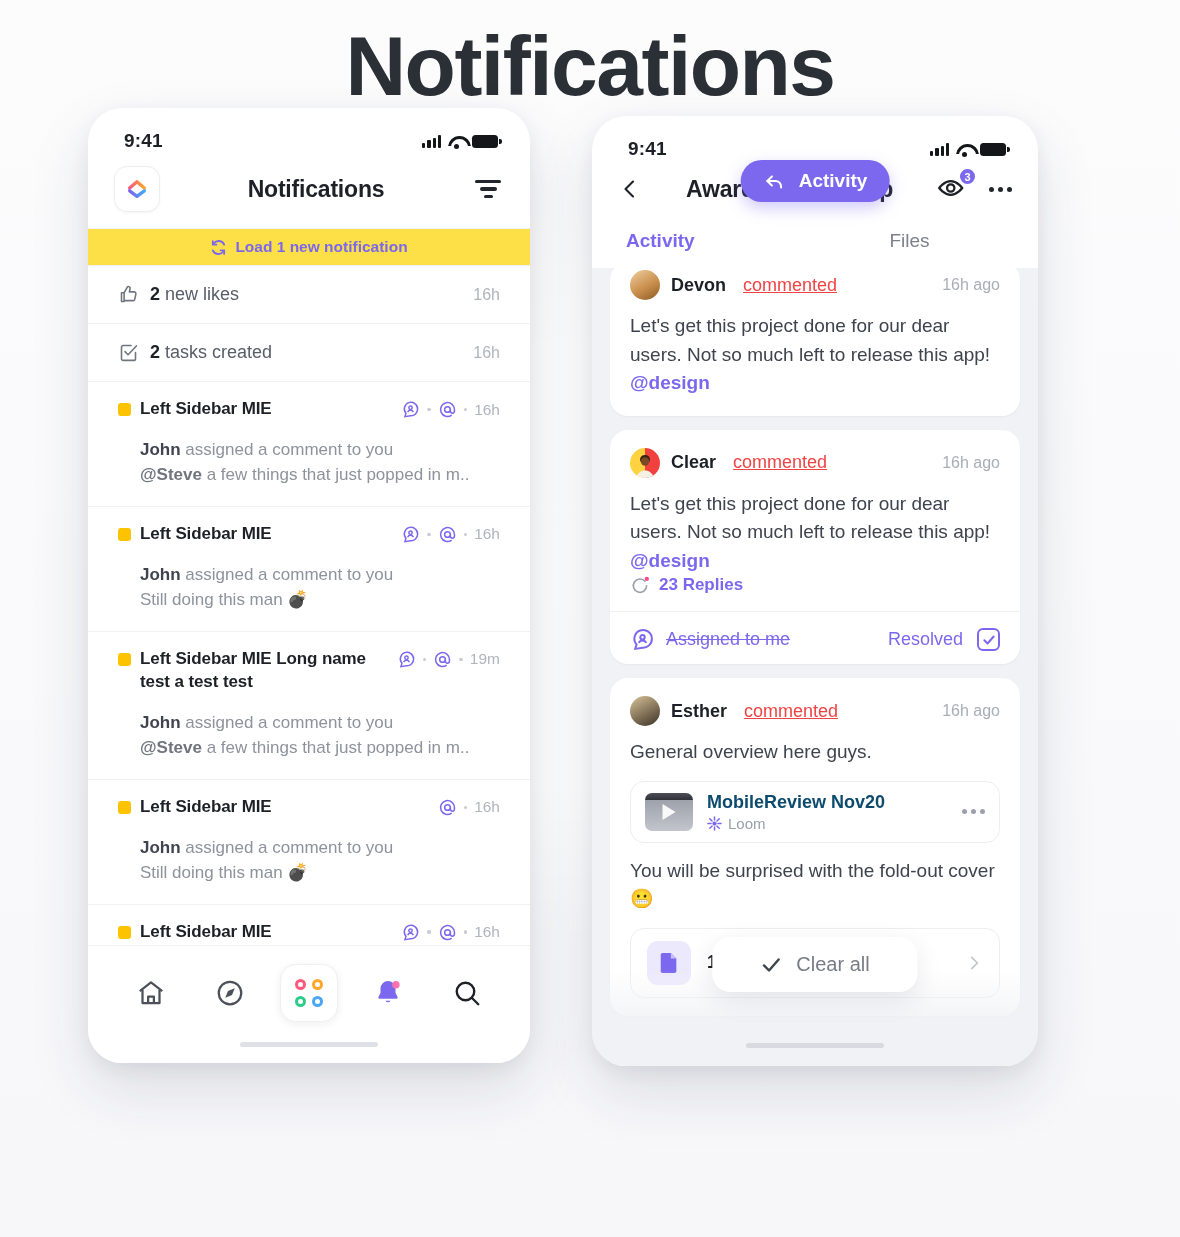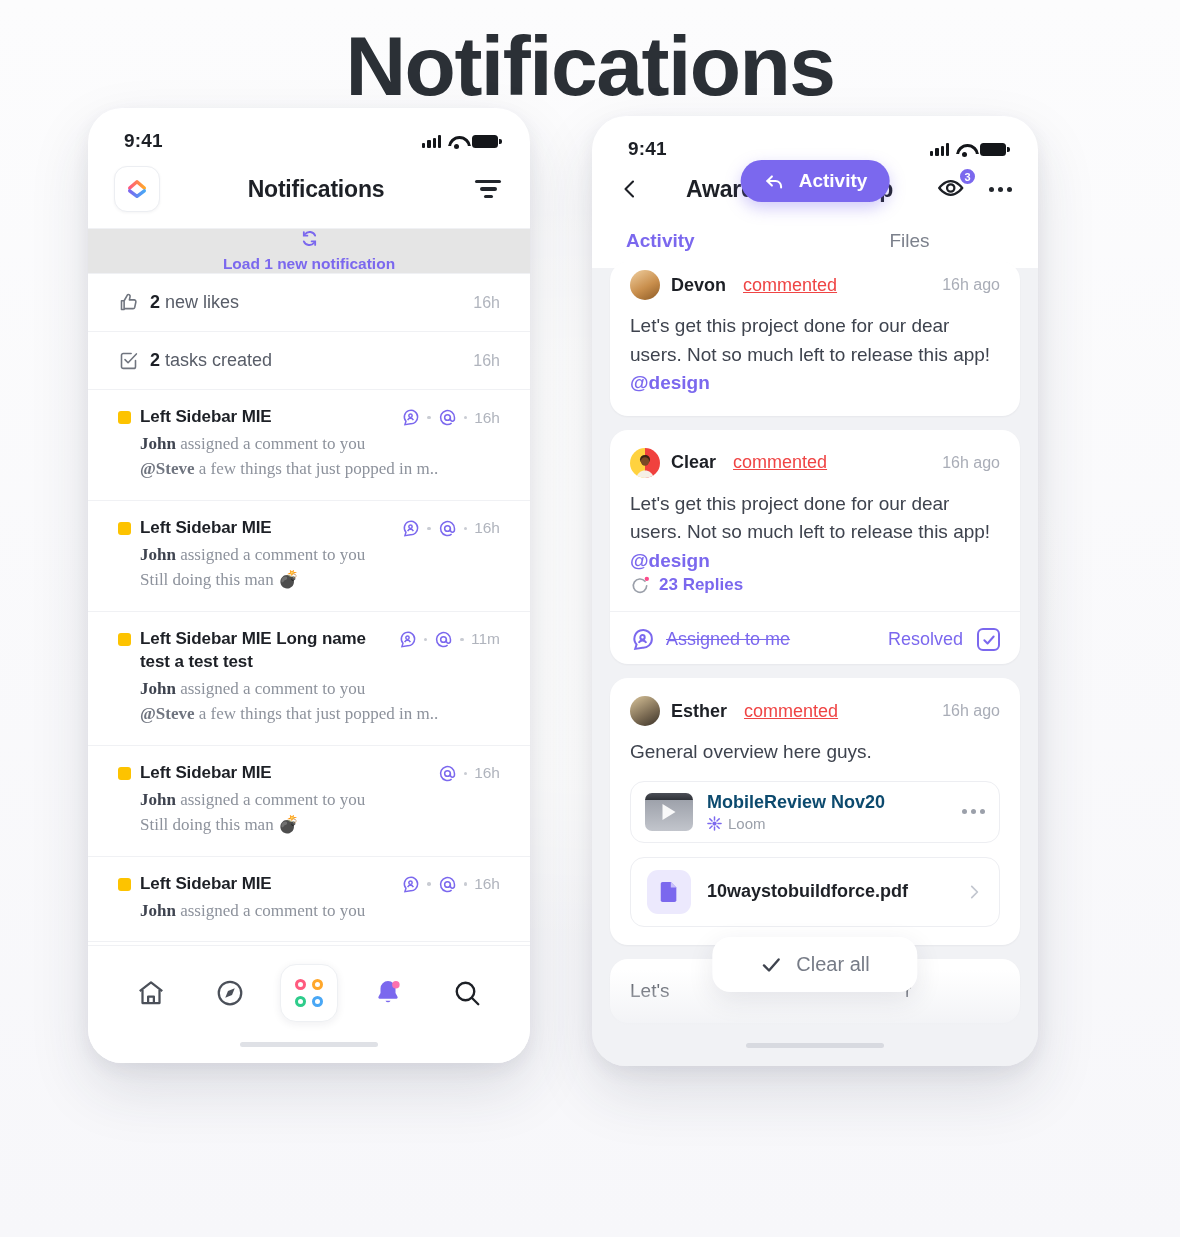--- a/index.html
+++ b/index.html
@@ -120,22 +120,22 @@
   }
   .filter-icon { width:32px; display:flex; flex-direction:column; align-items:center; gap:4px; }
   .filter-icon i { display:block; height:3.4px; background:#22262c; border-radius:2px; }
   .filter-icon i:nth-child(1){width:26px}
   .filter-icon i:nth-child(2){width:17px}
   .filter-icon i:nth-child(3){width:9px}
 
   
   .load-bar {
     border-top: 1px solid #f0f1f4; border-bottom: 1px solid #f0f1f4;
-    height: 46px; display:flex; align-items:center; justify-content:center; gap:8px;
-    font-size: 15.5px; font-weight: 700; color:#7B68EE; background:#e5e5e5;flex-direction:column;
+    height: 38px; display:flex; align-items:center; justify-content:center; gap:8px;
+    font-size: 15.5px; font-weight: 700; color:#7B68EE; background:#fde047;
   }
   .refresh-ico { width:17px;height:17px; }
 
   
   .notif-list { }
   .notif-simple {
     display:flex; align-items:center; gap: 11px;
     padding: 18px 30px; border-bottom: 1px solid #f0f1f4;
     font-size: 18px; color:#585d68;justify-content:space-between;
   }
@@ -143,21 +143,21 @@
   .notif-simple .lbl b { color:#1d2026; font-weight:700; }
   .notif-simple .time { font-size:16px; color:#b0b4bd; }
 
   .notif-row { padding: 16px 30px 18px 30px; border-bottom:1px solid #f0f1f4; }
   .nr-top { display:flex; align-items:flex-start; gap:9px; }
   .sq { width:13px;height:13px;border-radius:3px;background:#FDC300; margin-top:5px; flex:0 0 auto;}
   .nr-title { flex:1; font-size:17px; font-weight:700; color:#1d2026; line-height:1.35; letter-spacing:-.1px;}
   .nr-meta { display:flex; align-items:center; gap:7px; padding-top:2px; flex:0 0 auto;}
   .nr-meta .dot { width:3.5px;height:3.5px;border-radius:50%;background:#c9ccd3; }
   .nr-meta .t { font-size:15.5px; color:#b0b4bd; }
-  .nr-body { padding-left:22px; margin-top:2px; font-size:17px; line-height:1.5; color:#8d929c;font-family:Liberation Serif, serif; }
+  .nr-body { padding-left:22px; margin-top:16px; font-size:17px; line-height:1.5; color:#8d929c; }
   .nr-body b { color:#3f4450; font-weight:700; }
   .nr-body .ment { color:#6f747f; font-weight:700; }
 
   
   .tabbar {
     position:absolute; left:0; right:0; bottom:0; height:118px; background:#fff;
     border-top:1px solid #f0f1f4;
     display:flex; align-items:flex-start; justify-content:space-around;
     padding: 18px 24px 0 24px;
   }
@@ -420,21 +420,21 @@
               <path d="M21 11.5a8.4 8.4 0 0 1-9 8.4L5 21l1.3-4.2A8.4 8.4 0 1 1 21 11.5z"></path>
               <circle cx="12" cy="9.8" r="2.1"></circle>
                 <path d="M8.4 15.3a4 4 0 0 1 7.2 0"></path>
             </svg>
             <div class="dot"></div>
             <svg width="19" height="19" viewBox="0 0 24 24" fill="none" stroke="#7B68EE" stroke-width="1.9">
               <circle cx="12" cy="12" r="3.6"></circle>
                 <path d="M15.6 12v2a2.6 2.6 0 0 0 5.2 0v-2a8.8 8.8 0 1 0-3.6 7.1"></path>
             </svg>
             <div class="dot"></div>
-            <div class="t">11m</div>
+            <div class="t">19m</div>
           </div>
         </div>
         <div class="nr-body">
           <b>John</b>
           <span>assigned a comment to you</span><br>
           <span class="ment">@Steve</span>
           <span>a few things that just popped in m..</span>
         </div>
       </div>
 
@@ -661,20 +661,21 @@
               <span>Loom</span>
             </div>
           </div>
           <div class="att-more">
               <i></i>
               <i></i>
               <i></i>
             </div>
         </div>
 
+        <div class="c-text">You will be surprised with the fold-out cover 😬</div>
 
         <div class="file-row">
           <div class="file-ico">
             <svg width="22" height="24" viewBox="0 0 24 26" fill="#7B68EE">
               <path d="M5 2h9l6 6v14a2 2 0 0 1-2 2H5a2 2 0 0 1-2-2V4a2 2 0 0 1 2-2z"></path>
               <path d="M14 2l6 6h-6z" fill="#c9c0fb"></path>
             </svg>
           </div>
           <div class="file-name">10waystobuildforce.pdf</div>
           <svg class="file-chev" width="18" height="18" viewBox="0 0 24 24" fill="none" stroke="#c2c6cf" stroke-width="2.3" stroke-linecap="round" stroke-linejoin="round">

